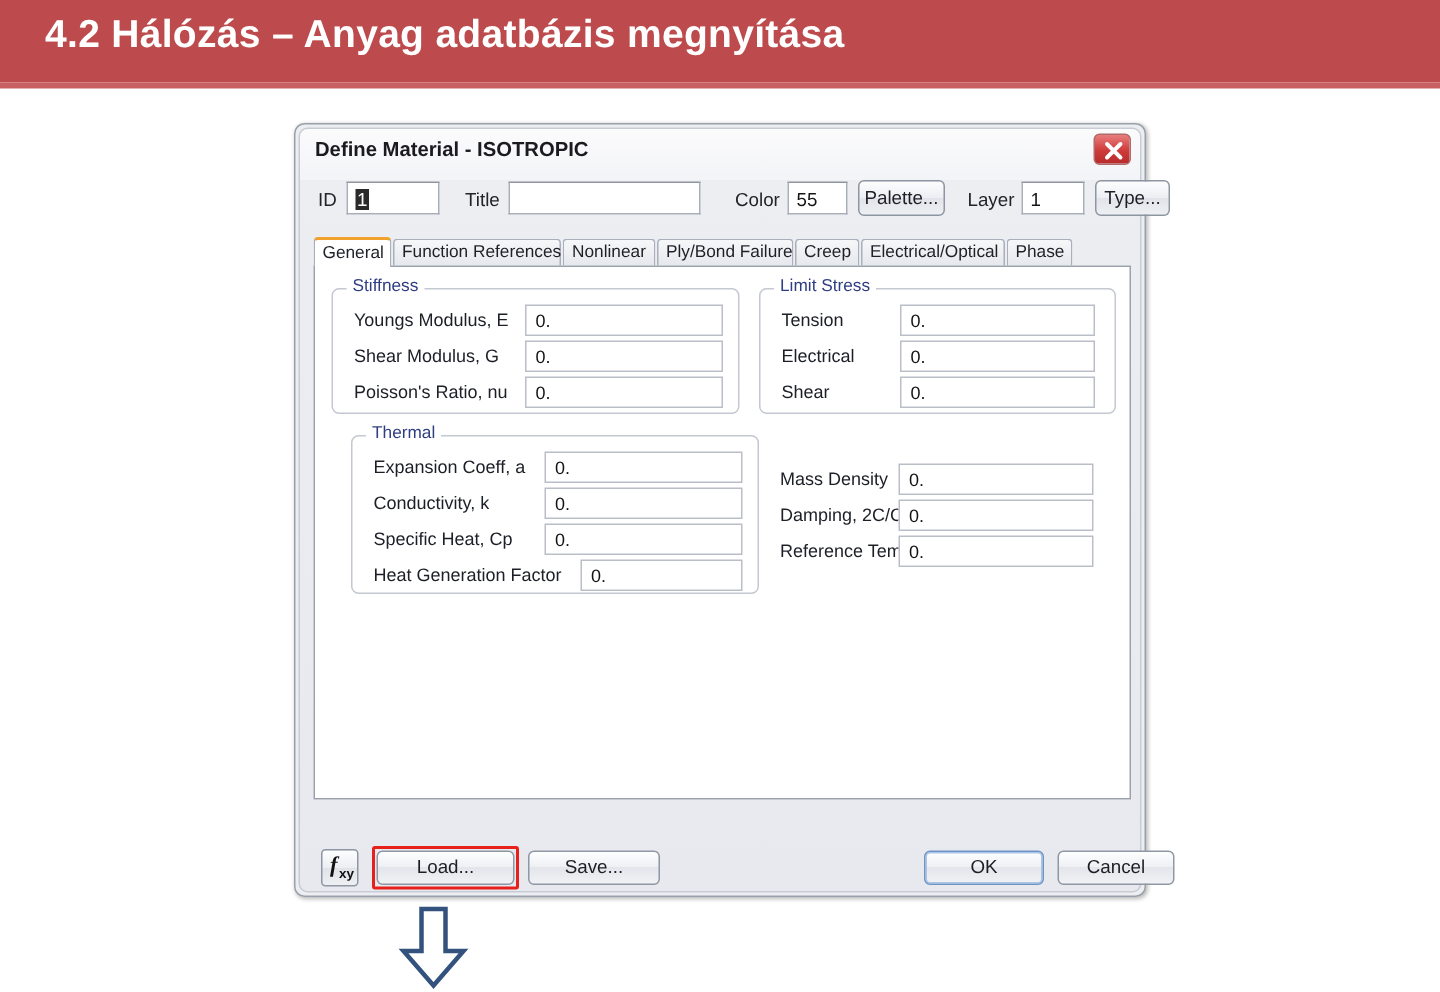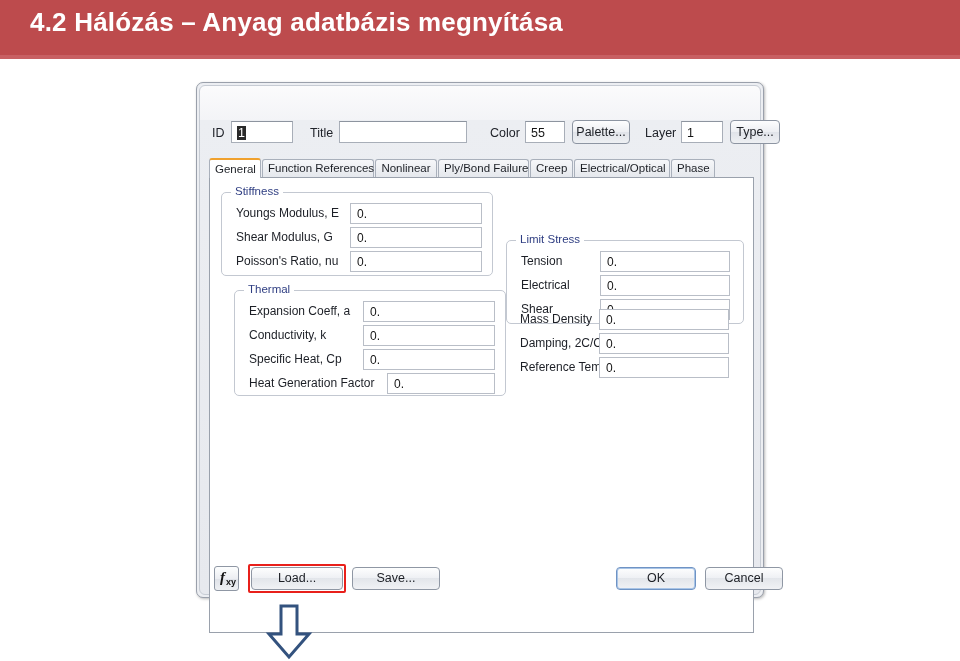--- a/index.html
+++ b/index.html
@@ -121,21 +121,21 @@
     border-top: 2px solid #f0a12e;
     border-left-color: #a9b0bb; border-right-color: #a9b0bb;
     font-weight: normal;
     z-index: 3;
     line-height: 18px;
   }
 
   
   #tab-panel {
     position: absolute; left: 9px; top: 91px;
-    width: 545px; height: 456px;
+    width: 545px; height: 356px;
     background: #ffffff;
     border: 1px solid #9aa1ac;
   }
 
   
   .group-box { position: absolute; border: 1px solid #c3c8d1; border-radius: 5px; }
   .group-title {
     position: absolute; top: -8px; left: 9px;
     background: #ffffff; padding: 0 4px;
     font-size: 11.5px; color: #2f3e82;
@@ -146,21 +146,21 @@
   }
   .val-input {
     position: absolute; height: 21px;
     background: #ffffff;
     border: 1px solid #b9bec7;
     font-size: 12px; color: #141414;
     padding: 1px 4px 0 6px; line-height: 18px;
   }
 
   #stiffness-group { left: 11px; top: 14px; width: 272px; height: 84px; }
-  #limit-stress-group { left: 296px; top: 14px; width: 238px; height: 84px; margin-top: 48px; }
+  #limit-stress-group { left: 296px; top: 14px; width: 238px; height: 84px; }
   #thermal-group { left: 24px; top: 112px; width: 272px; height: 106px; }
   #right-props { position: absolute; left: 296px; top: 130px; width: 238px; height: 80px; }
 
   
   #button-bar { position: absolute; left: 2px; top: 478px; width: 558px; height: 30px; }
   .bottom-btn {
     position: absolute; top: 3px; height: 23px;
     background: linear-gradient(#fdfefe, #eef0f4 48%, #e2e5ea 48%, #f1f2f5);
     border: 1px solid #8f97a4;
     border-radius: 4px;
@@ -200,20 +200,28 @@
 <body>
 
 <div id="slide-header">
   <div id="slide-header-title">4.2 Hálózás – Anyag adatbázis megnyítása</div>
 </div>
 <div id="slide-header-underline"></div>
 
 <div id="dialog">
   <div id="dialog-inner">
 
+    <div id="dialog-titlebar">
+      <div id="dialog-title">Define Material - ISOTROPIC</div>
+      <div id="close-button">
+        <svg width="15" height="15" viewBox="0 0 15 15">
+          <path d="M3 3 L12 12 M12 3 L3 12" stroke="#ffffff" stroke-width="2.6" stroke-linecap="round"></path>
+        </svg>
+      </div>
+    </div>
 
     <div id="field-row">
       <div class="fld-label" id="id-label">ID</div>
       <div class="text-input" id="id-input"><span class="sel">1</span></div>
 
       <div class="fld-label" id="title-label">Title</div>
       <div class="text-input" id="title-input"></div>
 
       <div class="fld-label" id="color-label">Color</div>
       <div class="text-input" id="color-input">55</div>

